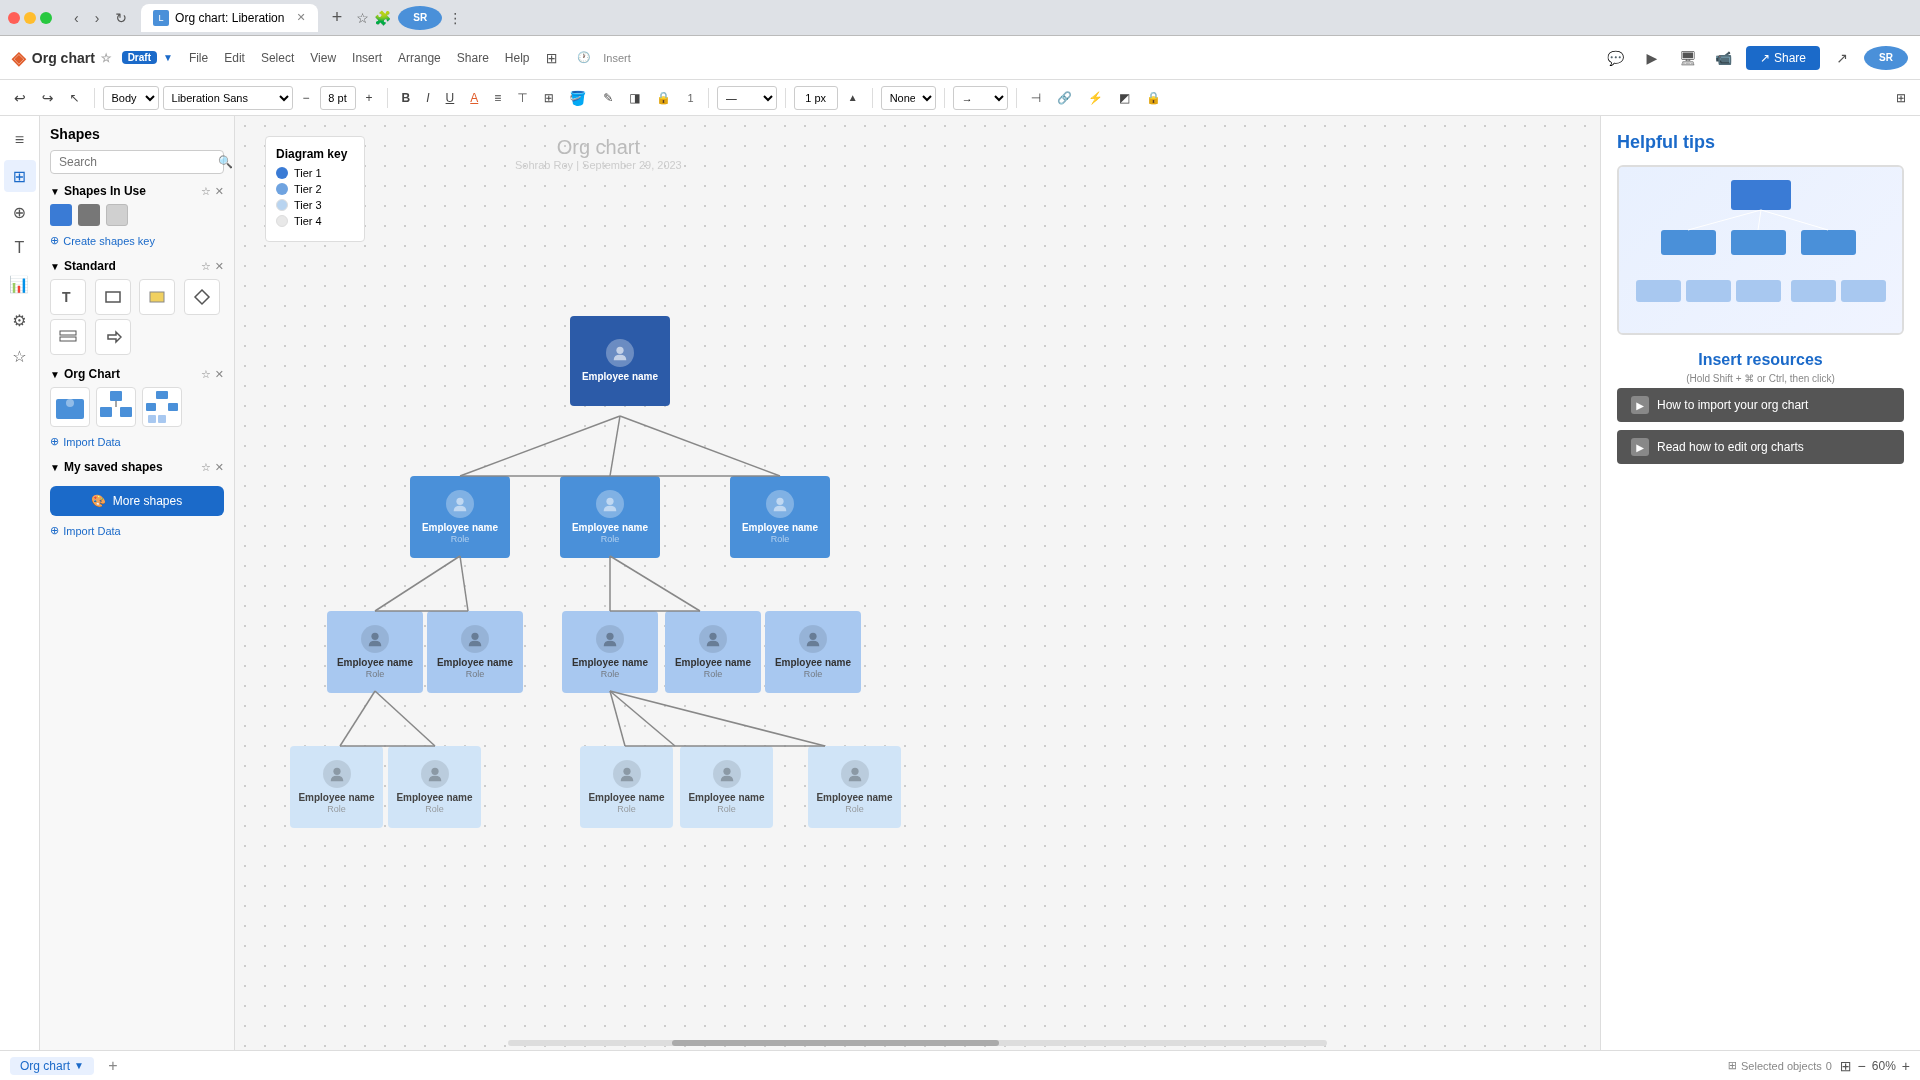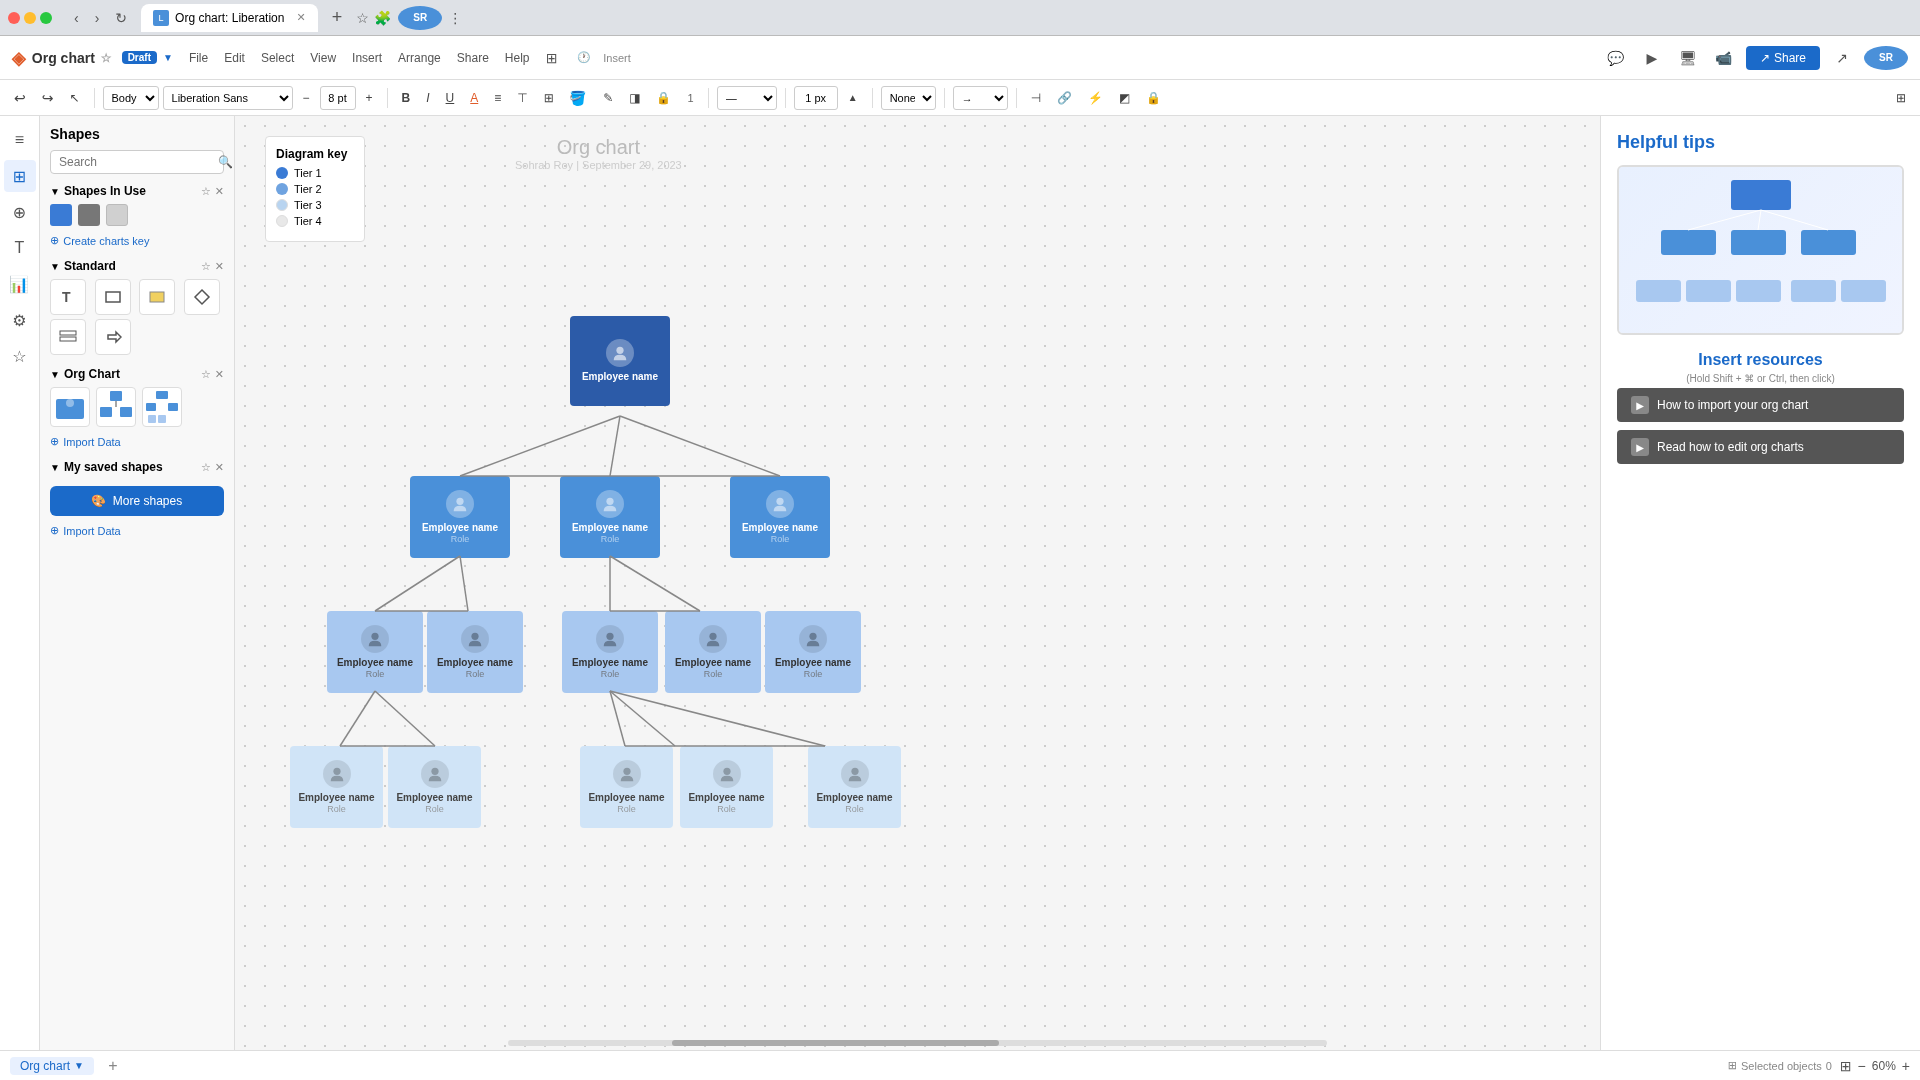--- a/index.html
+++ b/index.html
@@ -292,21 +292,21 @@
           <button class="section-action-btn">✕</button>
         </div>
       </div>
       <div class="color-swatches">
         <div class="swatch" style="background:#3a7bd5;"></div>
         <div class="swatch" style="background:#777;"></div>
         <div class="swatch" style="background:#d0d0d0;border:1px solid #bbb;"></div>
       </div>
       <div class="create-link">
         <span>⊕</span>
-        <span>Create charts key</span>
+        <span>Create shapes key</span>
       </div>
     </div>
 
     <div class="standard-section">
       <div class="section-header">
         <div class="section-header-left">
           <span style="font-size:10px;">▼</span>
           <span>Standard</span>
         </div>
         <div class="section-actions">

